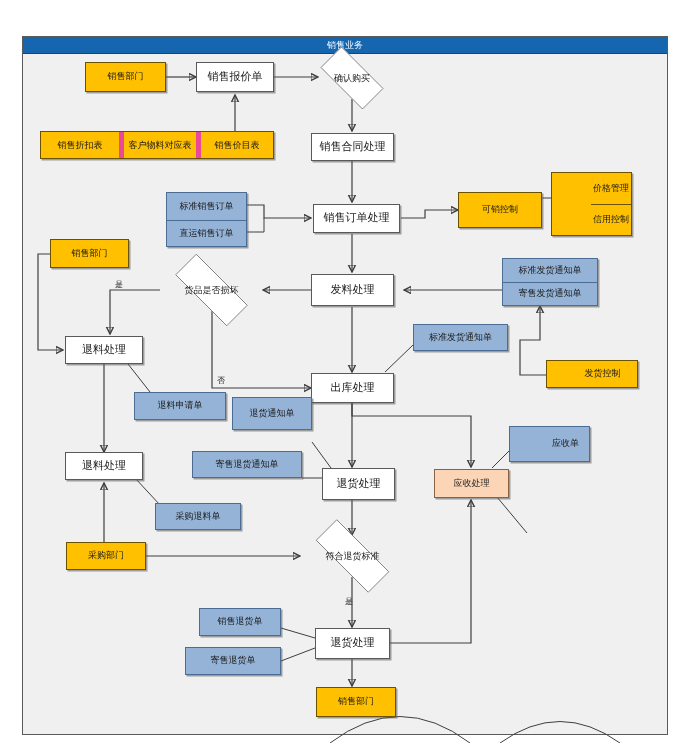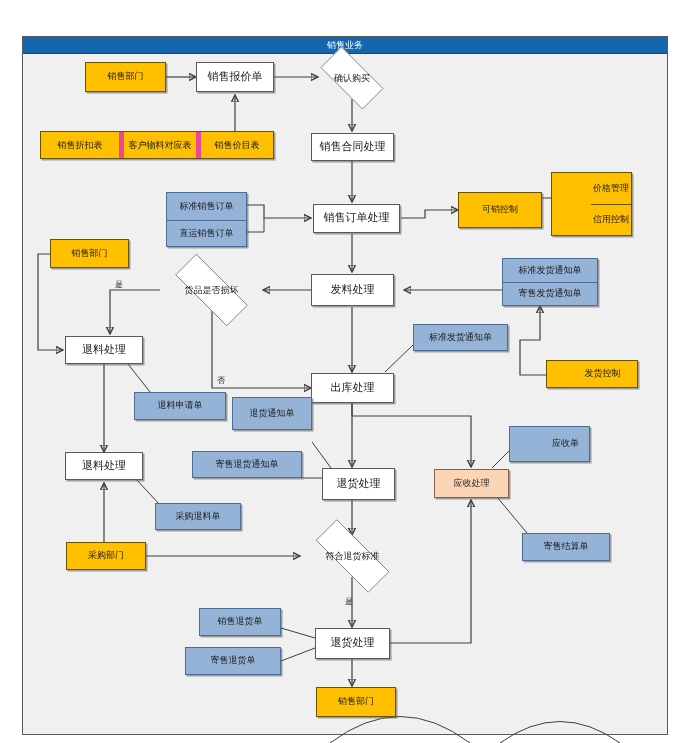--- a/index.html
+++ b/index.html
@@ -250,21 +250,20 @@
   <div class="node n-blue" style="left:155px;top:503px;width:86px;height:27px;">采购退料单</div>
 
   <div class="node n-orange" style="left:66px;top:542px;width:80px;height:28px;">采购部门</div>
 
   <div class="diamond" style="left:300px;top:535px;width:105px;height:42px;">
     <div class="dshape"></div>
     <div class="dlabel">符合退货标准</div>
   </div>
   <div class="elabel vert" style="left:343px;top:591px;">是</div>
 
-  <div class="node n-blue" style="left:522px;top:533px;width:88px;height:28px;">寄售结算单</div>
 
   <div class="node n-blue" style="left:199px;top:608px;width:82px;height:28px;">销售退货单</div>
 
   <div class="node n-blue" style="left:185px;top:647px;width:96px;height:28px;">寄售退货单</div>
 
   <div class="node n-white" style="left:315px;top:628px;width:75px;height:31px;">退货处理</div>
 
   <div class="node n-orange" style="left:316px;top:687px;width:80px;height:30px;">销售部门</div>
 
 </div>

